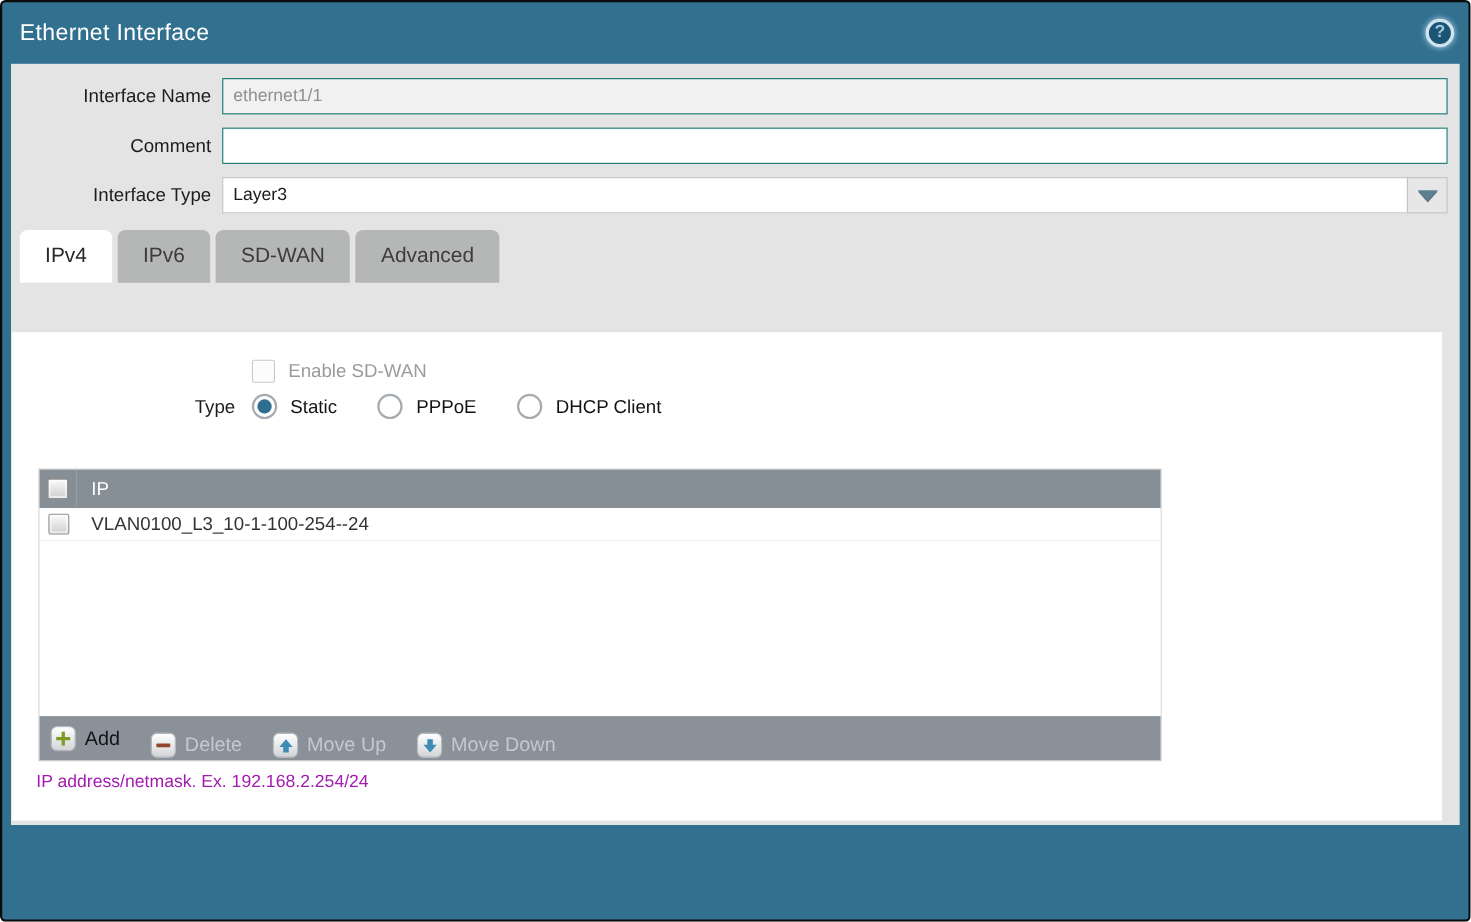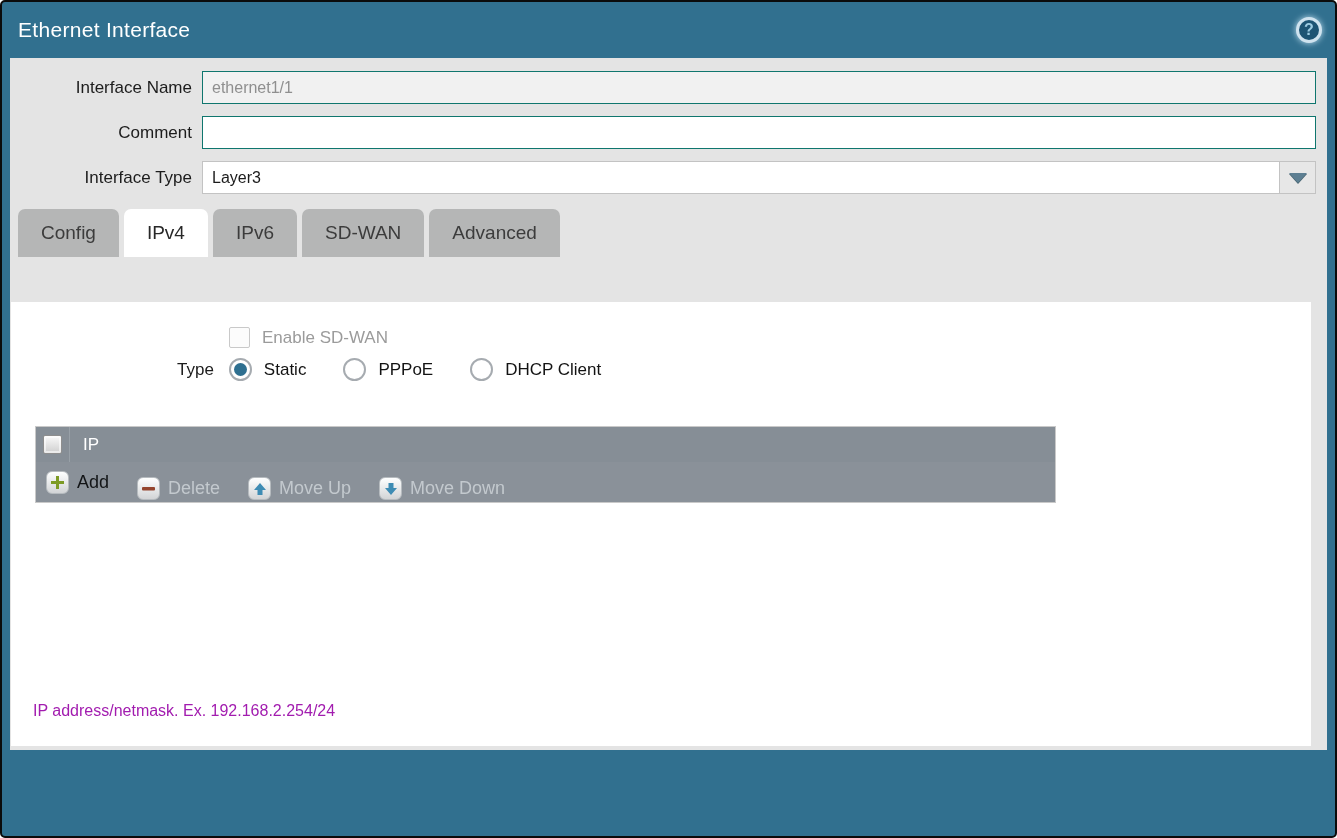--- a/index.html
+++ b/index.html
@@ -112,21 +112,20 @@
         <div class="fcombo">
           <div class="combo-text">Layer3</div>
           <div class="combo-btn">
             <div class="tri-down"></div>
           </div>
         </div>
       </div>
     </div>
 
     <div class="tabs">
-      <div class="tab">Config</div>
       <div class="tab active">IPv4</div>
       <div class="tab">IPv6</div>
       <div class="tab">SD-WAN</div>
       <div class="tab">Advanced</div>
     </div>
 
     <div class="panel">
 
       <div class="sdwan-row">
         <div class="cb-plain"></div>
@@ -145,20 +144,28 @@
         <div class="radio-label">DHCP Client</div>
       </div>
 
       <div class="iptable">
         <div class="thead">
           <div class="cbwrap">
             <div class="cb3d"></div>
           </div>
           <div class="th-label">IP</div>
         </div>
+        <div class="tbody">
+          <div class="trow">
+            <div class="cbwrap">
+              <div class="cb3d"></div>
+            </div>
+            <div class="trow-text">VLAN0100_L3_10-1-100-254--24</div>
+          </div>
+        </div>
         <div class="ttoolbar">
           <div class="tbtn on">
             <span class="ic">
               <svg width="13" height="13" viewBox="0 0 13 13">
                   <path d="M5 0h3v5h5v3H8v5H5V8H0V5h5z" fill="#7d9b25"></path>
                 </svg>
             </span>
             <span>Add</span>
           </div>
           <div class="tbtn off">

